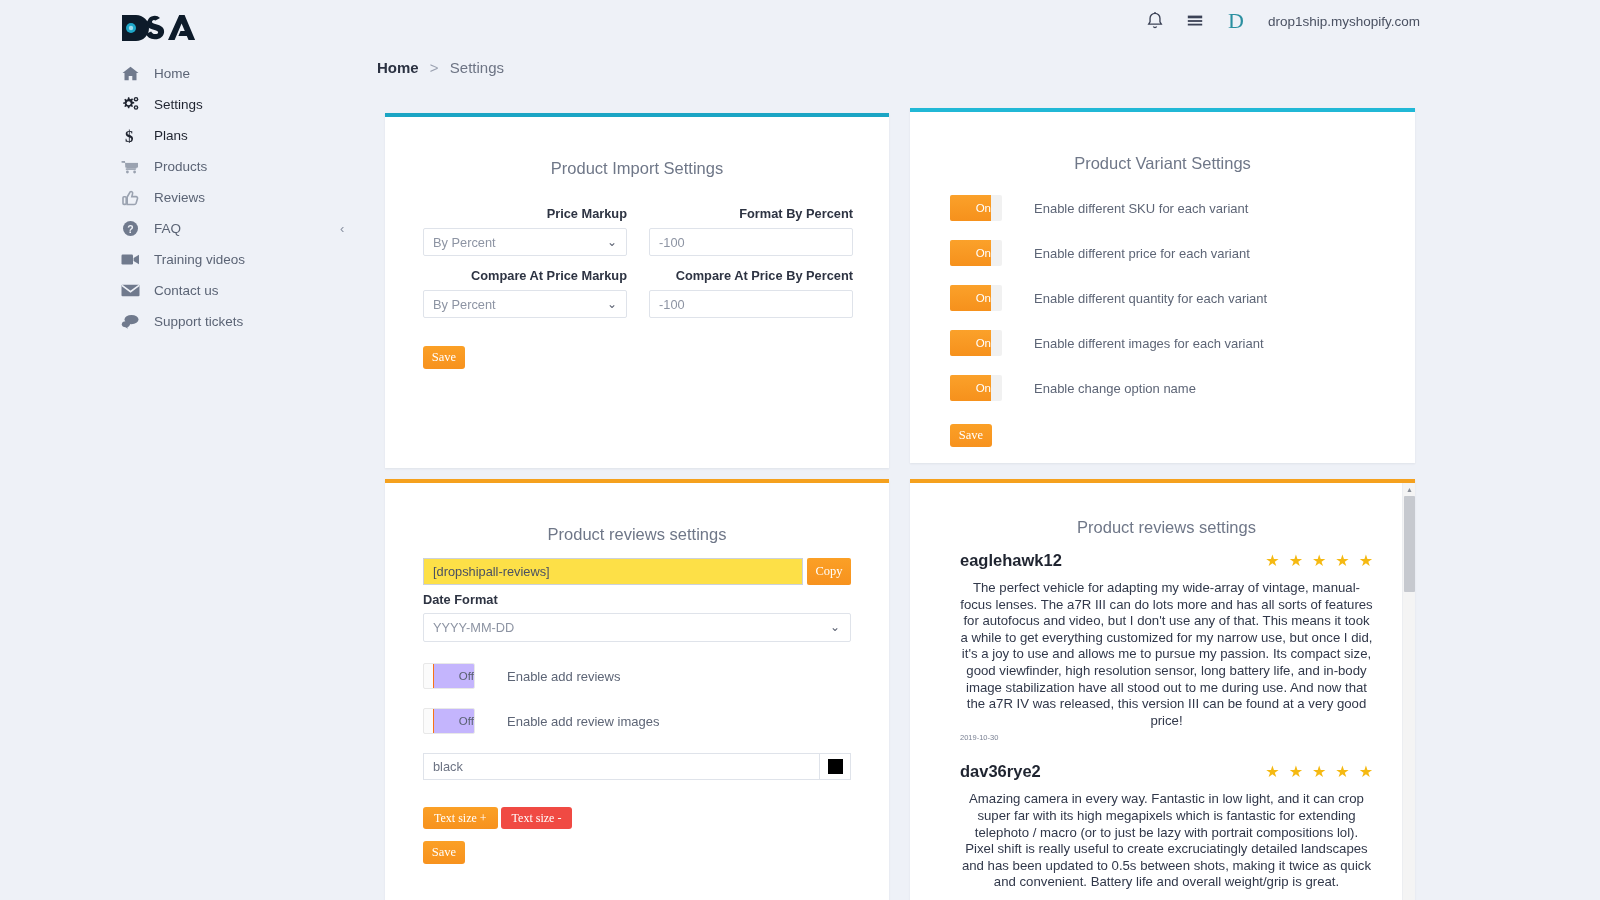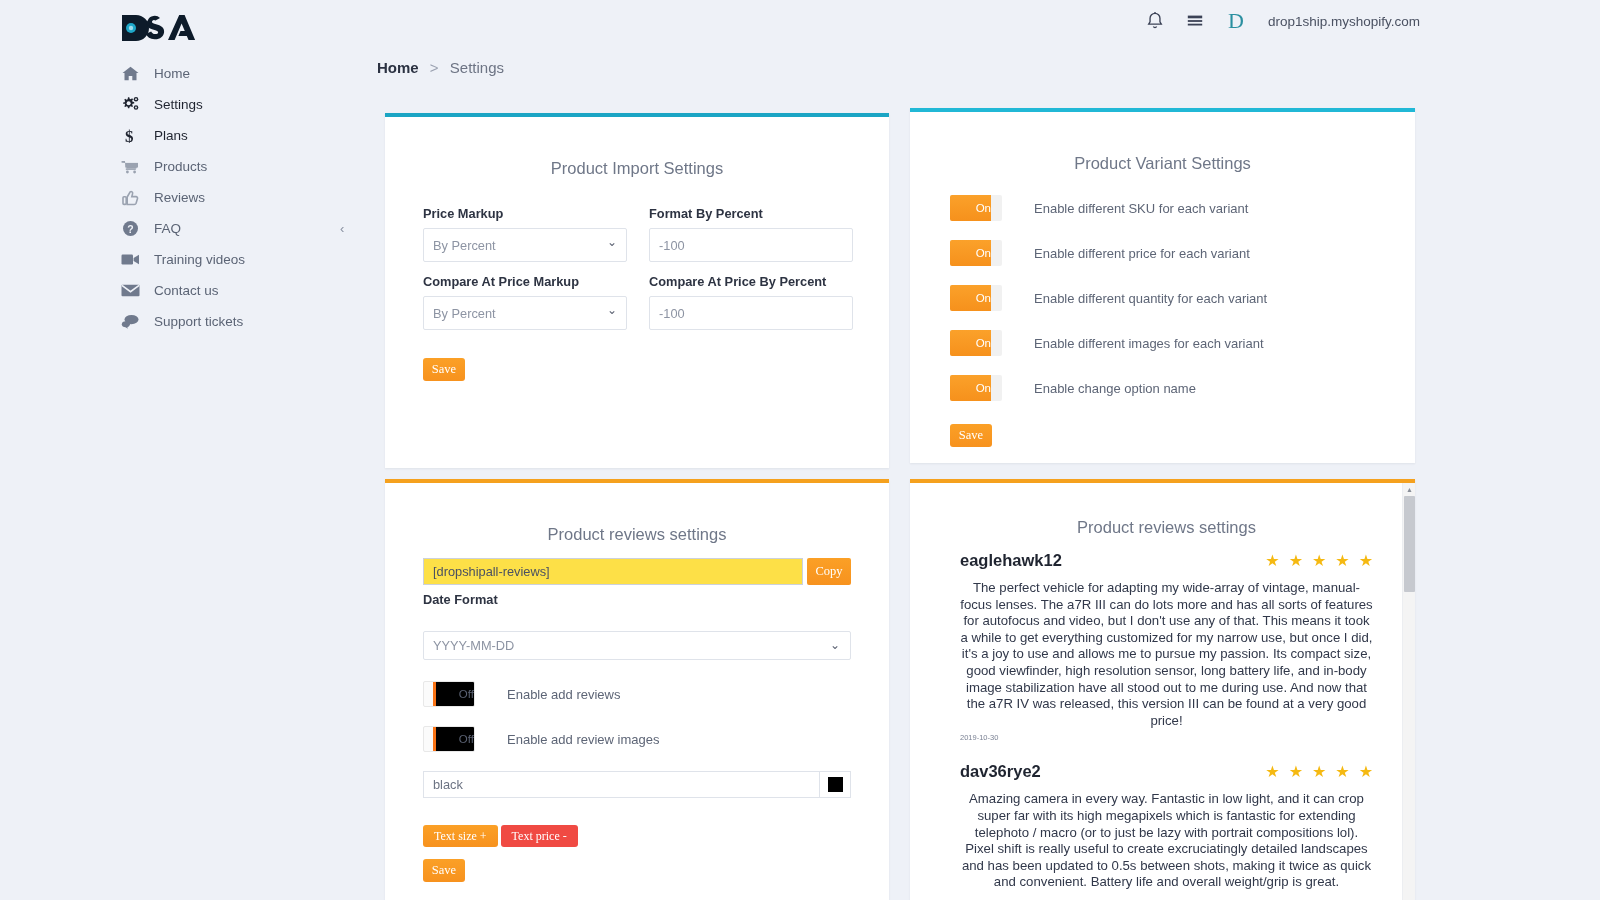--- a/index.html
+++ b/index.html
@@ -74,27 +74,28 @@
 
   #card-import { left: 385px; top: 113px; width: 504px; height: 355px; }
   #card-variant { left: 910px; top: 108px; width: 505px; height: 355px; }
   #card-reviews-settings { left: 385px; top: 479px; width: 504px; height: 421px; }
   #card-reviews-preview { left: 910px; top: 479px; width: 505px; height: 421px; overflow: hidden; }
 
   
   .form-grid {
     display: grid; grid-template-columns: 204px 204px; column-gap: 22px; row-gap: 0px;
     padding: 16px 38px 0 38px;
+    text-align: right;
   }
   .field-label {
     font-size: 12.8px; font-weight: bold; color: #2d3342;
     margin-bottom: 7px; margin-top: 12px;
   }
   .fld-select, .fld-input {
-    height: 34px; width: 204px; border: 1px solid #dfe3ea; background: #fff;
+    height: 28px; width: 204px; border: 1px solid #dfe3ea; background: #fff;
     font-size: 12.8px; color: #8d94a3; padding: 0 9px;
     font-family: "Liberation Sans", sans-serif; border-radius: 2px;
     display: flex; align-items: center; position: relative;
   }
   .fld-select .sel-caret {
     position: absolute; right: 9px; top: 6px; color: #5d6474; font-size: 12px;
   }
 
   .btn {
     border: none; border-radius: 3px; color: #fff; font-size: 12.5px;
@@ -115,42 +116,42 @@
     background: #f1f1f1;
   }
   .toggle .tg-fill {
     position: absolute; left: 0; top: 0; width: 41px; height: 100%;
     background: linear-gradient(#fba12a, #f6911c);
     display: flex; align-items: center; justify-content: flex-end;
   }
   .toggle .tg-fill span { color: #fff; font-size: 11.5px; }
   .toggle.off .tg-fill {
     left: auto; right: 0; width: 41px;
-    background: #000000; border-left: 3px solid #f97316;
+    background: #c4b5fd; border-left: 1px solid #f97316;
   }
   .toggle.off .tg-fill span { color: #5a6172; }
   .toggle.off { background: #fbfbfb; border: 1px solid #e8e8e8; }
   .toggle-label { font-size: 13px; color: #5d6576; margin-left: 32px; }
 
   .variant-toggles { padding: 22px 0 0 40px; }
   .variant-toggles .toggle-row { margin-bottom: 19px; }
   .variant-save { padding: 4px 0 0 40px; }
 
   
   .rs-body { padding: 14px 38px 0 38px; }
   .shortcode-row { display: flex; align-items: stretch; gap: 0; }
   .shortcode-input {
     flex: 1; height: 27px; border: 1px solid #ccd1db; background: #fde047;
     font-size: 12.8px; color: #4a5162; padding: 0 9px;
     display: flex; align-items: center;
   }
   .copy-btn { width: 44px; height: 27px; margin-left: 4px; border-radius: 2px; }
   .rs-label {
     font-size: 12.8px; font-weight: bold; color: #2d3342;
-    margin-top: 7px; margin-bottom: 24px;
+    margin-top: 7px; margin-bottom: 6px;
   }
   .rs-select {
     height: 29px; width: 100%; border: 1px solid #dfe3ea; background: #fff;
     font-size: 12.8px; color: #8d94a3; padding: 0 9px;
     display: flex; align-items: center; position: relative; border-radius: 2px;
   }
   .rs-select .sel-caret { position: absolute; right: 10px; top: 6px; color: #5d6474; font-size: 12px; }
   .rs-toggles { padding-top: 21px; }
   .rs-toggles .toggle-row { margin-bottom: 19px; }
   .color-row { display: flex; align-items: stretch; margin-top: 3px; }
@@ -468,21 +469,21 @@
       <div class="color-input">
         <span>black</span>
       </div>
       <div class="color-swatch-box">
         <div class="color-swatch" style="background: rgb(0, 0, 0);"></div>
       </div>
     </div>
 
     <div class="textsize-row">
       <button class="btn btn-orange btn-textsize">Text size +</button>
-      <button class="btn btn-red btn-textsize">Text price -</button>
+      <button class="btn btn-red btn-textsize">Text size -</button>
     </div>
 
     <div class="rs-save">
       <button class="btn btn-orange btn-save">Save</button>
     </div>
   </div>
 </section>
 
 <section class="card" id="card-reviews-preview">
   <div class="card-topline" id="rp-accent" style="background: rgb(245, 161, 30);"></div>

